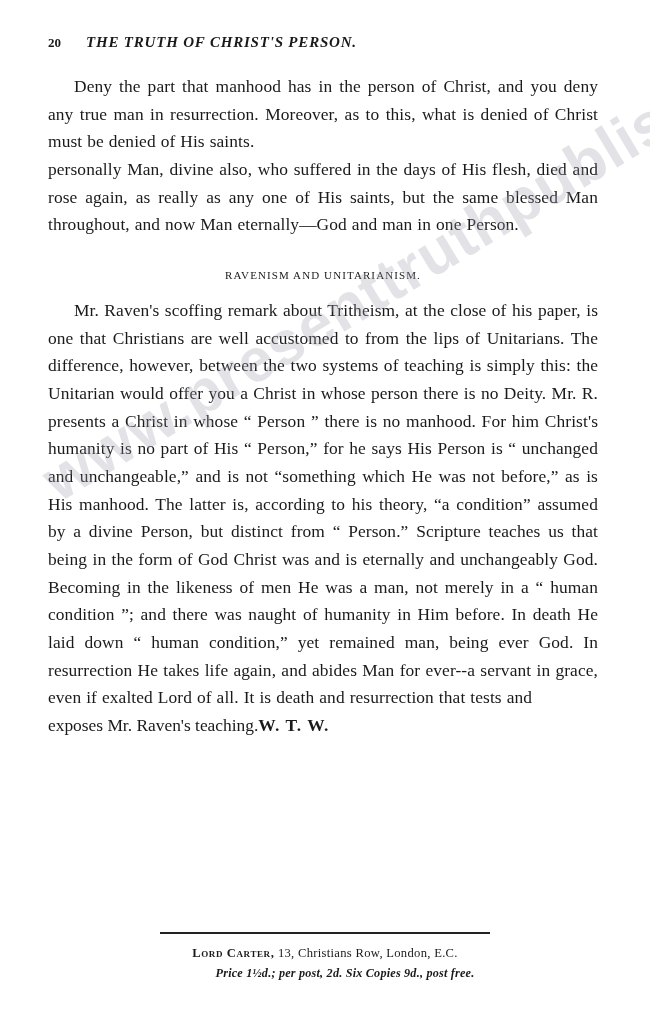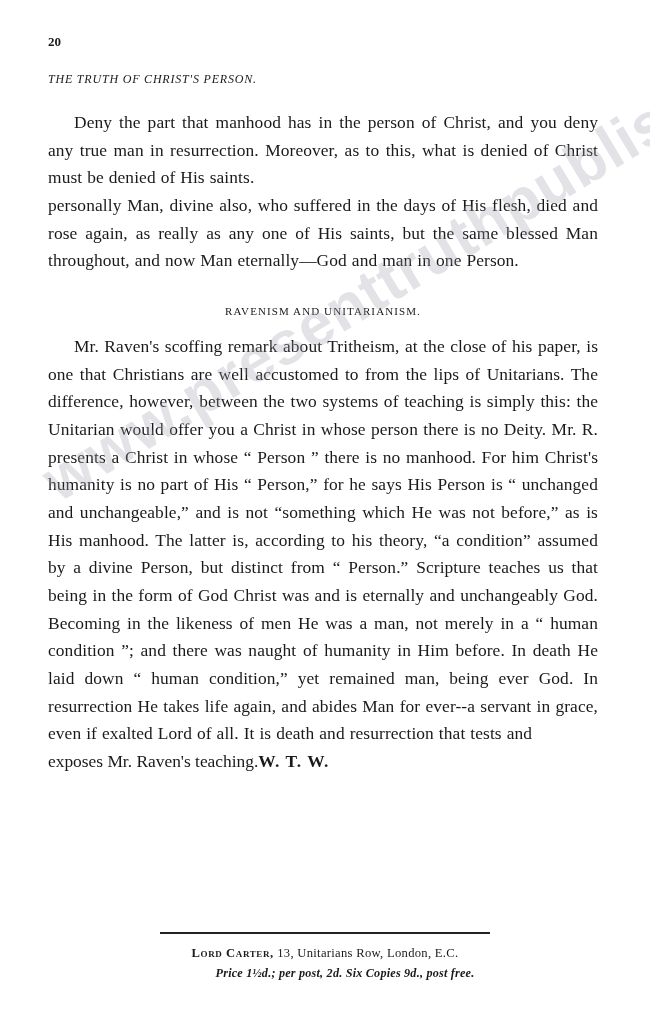--- a/index.html
+++ b/index.html
@@ -52,35 +52,34 @@
   .content {
     position: relative;
     z-index: 1;
   }
 
   
   .running-head {
     display: flex;
     align-items: baseline;
     margin-bottom: 22px;
-    flex-direction: column;
   }
   .folio {
     font-family: "Liberation Serif", serif;
     font-weight: bold;
     font-size: 13px;
     width: 38px;
     flex: 0 0 38px;
   }
   .head-title {
     flex: 1;
-    text-align: center;
+    text-align: left;
     font-style: italic;
-    font-weight: normal;
-    font-size: 12px;
+    font-weight: bold;
+    font-size: 15px;
     letter-spacing: 0.8px;
     padding-right: 26px;
   }
 
   p.body-par {
     font-size: 17.4px;
     line-height: 1.59;
     text-align: justify;
     margin: 0 0 0 0;
     letter-spacing: 0.1px;
@@ -174,17 +173,17 @@
       <span>exposes Mr. Raven's teaching.</span>
       <span class="signature">W. T. W.</span>
     </div>
 
   </div>
 
   <div class="colophon">
     <div class="rule"></div>
     <div class="imprint">
       <span class="smallcaps">Lord Carter,</span>
-      <span>13, Unitarians Row, London, E.C.</span>
+      <span>13, Christians Row, London, E.C.</span>
     </div>
     <div class="price">Price 1½d.; per post, 2d.   Six Copies 9d., post free.</div>
   </div>
 </div>
 
 </body></html>

